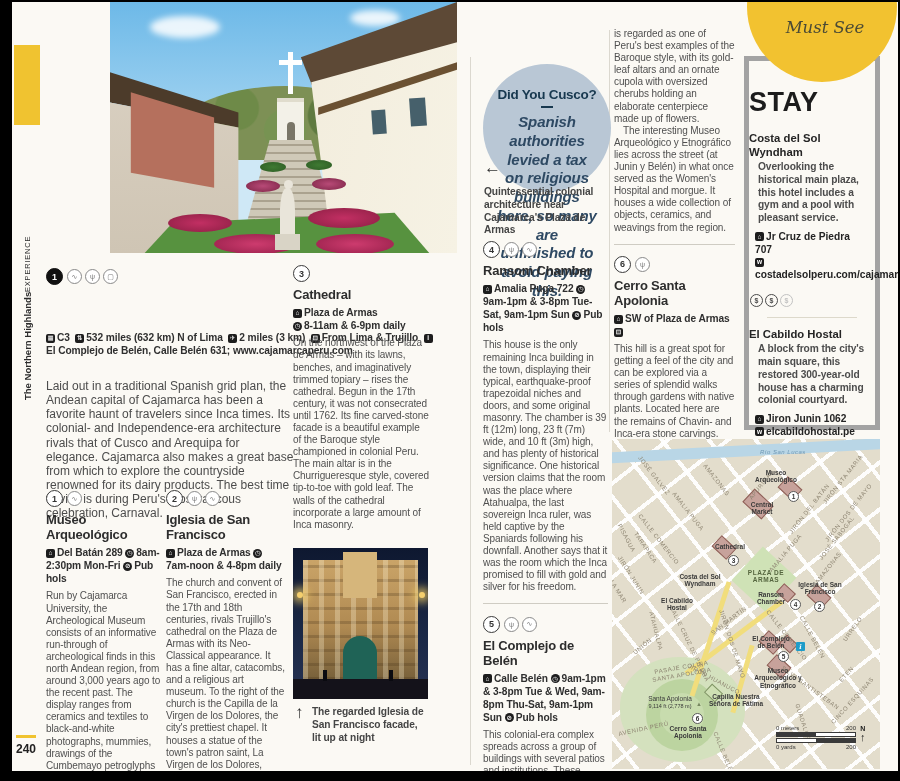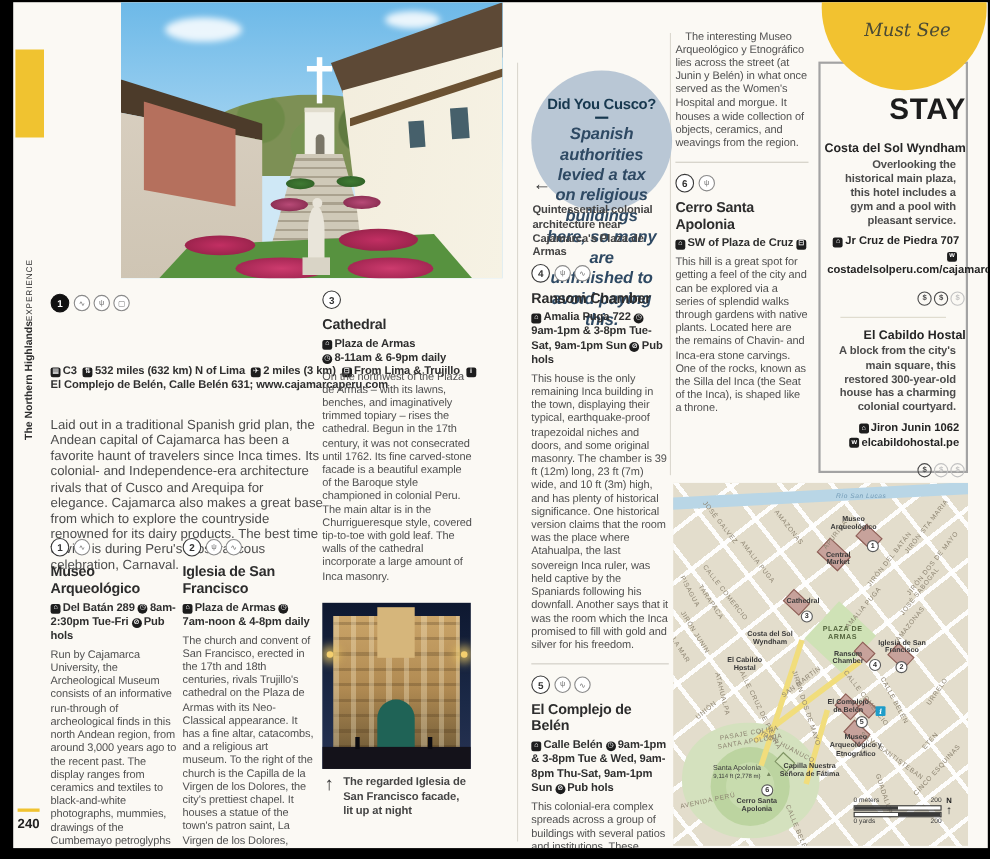--- a/index.html
+++ b/index.html
@@ -56,21 +56,21 @@
   .hdivider{border:none;border-top:1px solid #cfccc3;margin:10px 0;}
   .vrule{position:absolute;width:1px;background:#dbd8cf;}
   .caption{font-size:10.2px;line-height:1.25;color:#454545;font-weight:bold;letter-spacing:-.1px;}
   .arrow{font-size:17px;color:#333;}
   
   #dyk{position:absolute;left:471px;top:62px;width:128px;height:128px;border-radius:50%;background:#b9c7d5;text-align:center;padding-top:1px;box-sizing:border-box;}
   #dyk .t{font-size:13.5px;font-weight:800;color:#17384f;margin-top:22px;letter-spacing:-.3px;}
   #dyk .dash{width:12px;height:2px;background:#17384f;margin:4px auto 5px auto;}
   #dyk .b{font-size:15px;line-height:1.25;color:#2e4963;font-weight:bold;padding:0 14px;letter-spacing:-.1px;font-style:italic;}
   
-  #stay{position:absolute;left:732px;top:54px;width:136px;height:374px;border:2px solid #a3a3a3;box-sizing:border-box;text-align:right;}
+  #stay{position:absolute;left:732px;top:54px;width:136px;height:374px;border:5px solid #a3a3a3;box-sizing:border-box;text-align:left;}
   #stay .stay-h{font-size:27px;font-weight:800;color:#1c1c1c;letter-spacing:.5px;margin-top:26px;}
   #stay .hname{font-size:11.3px;font-weight:bold;color:#252525;margin-top:14px;line-height:1.2;}
   #stay .hdesc{font-size:10.2px;line-height:1.25;color:#4c4c4c;font-weight:bold;padding:2px 9px 0 9px;letter-spacing:-.1px;}
   #stay .haddr{font-size:10.2px;font-weight:bold;color:#242424;margin-top:6px;padding:0 6px;line-height:1.25;}
   .price-dot{display:inline-flex;align-items:center;justify-content:center;width:11px;height:11px;border:1.2px solid #c2c2c2;color:#c2c2c2;border-radius:50%;font-size:7px;font-weight:bold;margin:0 1px;}
   .price-dot.filled{border-color:#4a4a4a;color:#4a4a4a;}
   #stay .sep{border:none;border-top:1px solid #ddd9cb;margin:10px 18px;}
   #mustsee-circle{position:absolute;left:735px;top:-70px;width:150px;height:150px;border-radius:50%;background:#f2c230;}
   #mustsee-label{position:absolute;left:758px;top:16px;width:110px;text-align:center;font-family:"DejaVu Serif","Liberation Serif",serif;font-style:italic;font-size:16.5px;color:#4a4a35;}
   
@@ -158,21 +158,21 @@
     <span class="ibox">⊟</span><span>From Lima &amp; Trujillo</span>&nbsp;
     <span class="ibox">i</span><span>El Complejo de Belén, Calle Belén 631; www.cajamarcaperu.com</span>
   </div>
   <div class="abs intro" style="left:34px;top:377px;width:248px;">Laid out in a traditional Spanish grid plan, the Andean capital of Cajamarca has been a favorite haunt of travelers since Inca times. Its colonial- and Independence-era architecture rivals that of Cusco and Arequipa for elegance. Cajamarca also makes a great base from which to explore the countryside renowned for its dairy products. The best time to visit is during Peru's most raucous celebration, Carnaval.</div>
 
   <div class="col" style="left:34px;top:487px;width:119px;">
     <div><span class="ncirc">1</span><span><span class="amen">∿</span></span></div>
     <h3>Museo Arqueológico</h3>
     <div class="infoline">
       <span class="ibox">⌂</span><span>Del Batán 289</span>
-      <span class="ibox round">◷</span><span>8am-2:30pm Tue-Fri</span>
+      <span class="ibox round">◷</span><span>8am-2:30pm Mon-Fri</span>
       <span class="ibox round">⊘</span><span>Pub hols</span>
     </div>
     <div class="body">Run by Cajamarca University, the Archeological Museum consists of an informative run-through of archeological finds in this north Andean region, from around 3,000 years ago to the recent past. The display ranges from ceramics and textiles to black-and-white photographs, mummies, drawings of the Cumbemayo petroglyphs (p245), and a collection of carved stones. Of note are the paintings by local artist Andres Zevallos. The center also stocks good leaflets on the area's sights.</div>
   </div>
 
   <div class="col" style="left:154px;top:487px;width:120px;">
     <div><span class="ncirc">2</span><span><span class="amen">ψ</span><span class="amen">∿</span></span></div>
     <h3>Iglesia de San Francisco</h3>
     <div class="infoline">
       <span class="ibox">⌂</span><span>Plaza de Armas</span>
@@ -227,26 +227,27 @@
     <h3>El Complejo de Belén</h3>
     <div class="infoline">
       <span class="ibox">⌂</span><span>Calle Belén</span>
       <span class="ibox round">◷</span><span>9am-1pm &amp; 3-8pm Tue &amp; Wed, 9am-8pm Thu-Sat, 9am-1pm Sun</span>
       <span class="ibox round">⊘</span><span>Pub hols</span>
     </div>
     <div class="body">This colonial-era complex spreads across a group of buildings with several patios and institutions. These include the tourist office, the Institute of Culture (INC), a small medical museum, and one of Cajamarca's finest churches, the Iglesia Belén. The church</div>
   </div>
 
   <div class="col" style="left:602px;top:26px;width:121px;">
+    <div class="body">is regarded as one of Peru's best examples of the Baroque style, with its gold-leaf altars and an ornate cupola with oversized cherubs holding an elaborate centerpiece made up of flowers.</div>
     <div class="body" style="text-indent:9px;">The interesting Museo Arqueológico y Etnográfico lies across the street (at Junin y Belén) in what once served as the Women's Hospital and morgue. It houses a wide collection of objects, ceramics, and weavings from the region.</div>
     <hr class="hdivider">
     <div><span class="ncirc">6</span><span><span class="amen">ψ</span></span></div>
     <h3>Cerro Santa Apolonia</h3>
     <div class="infoline">
-      <span class="ibox">⌂</span><span>SW of Plaza de Cruz</span>
+      <span class="ibox">⌂</span><span>SW of Plaza de Armas</span>
       <span class="ibox">⊟</span>
     </div>
     <div class="body">This hill is a great spot for getting a feel of the city and can be explored via a series of splendid walks through gardens with native plants. Located here are the remains of Chavin- and Inca-era stone carvings. One of the rocks, known as the Silla del Inca (the Seat of the Inca), is shaped like a throne.</div>
   </div>
 
   <div id="stay">
     <div class="stay-h">STAY</div>
     <div class="hname">Costa del Sol Wyndham</div>
     <div class="hdesc">Overlooking the historical main plaza, this hotel includes a gym and a pool with pleasant service.</div>
     <div class="haddr"><span class="ibox">⌂</span><span>Jr Cruz de Piedra 707</span><br><span class="ibox">w</span><span>costadelsolperu.com/cajamarca</span></div>

